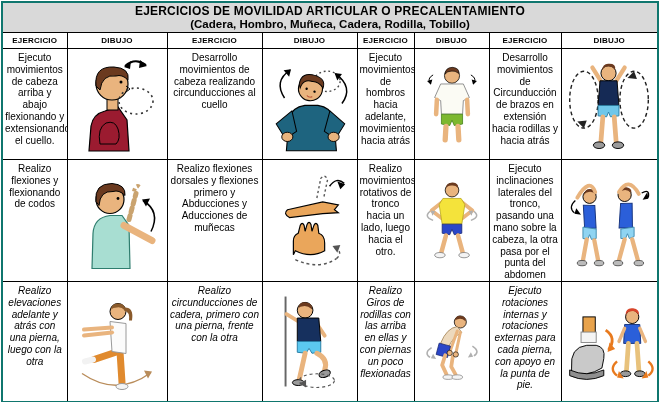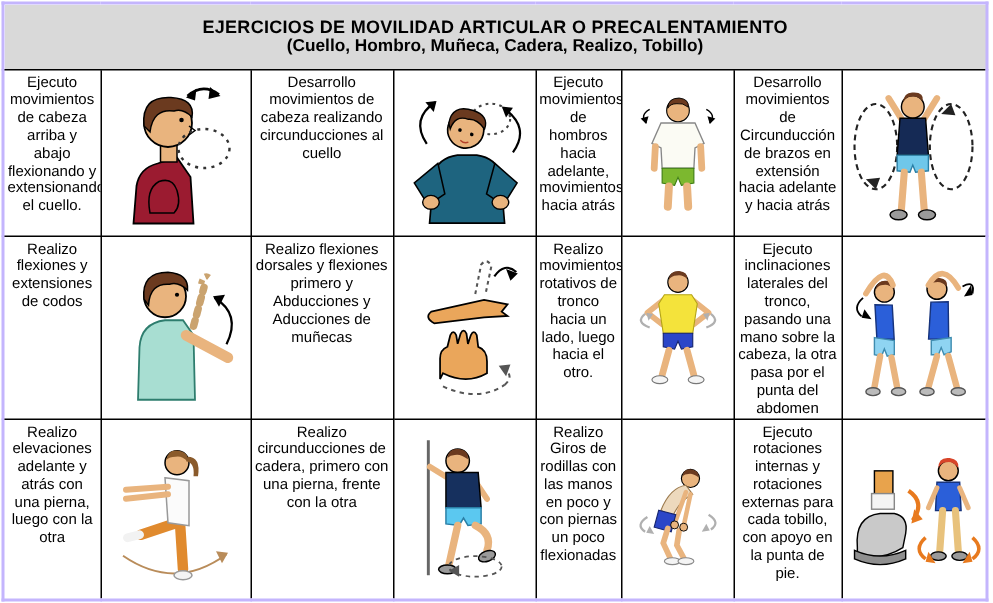--- a/index.html
+++ b/index.html
@@ -3,63 +3,73 @@
 <meta charset="utf-8">
 <style>
   html,body { margin:0; padding:0; }
   body {
     width:662px; height:402px; background:#ffffff;
     font-family:"Liberation Sans", sans-serif; color:#000;
   }
   table.sheet {
     border-collapse:collapse; table-layout:fixed;
     width:624px; height:400px; margin:1px;
-    border:2px solid #c4b5fd;
+    border:2px solid #0f766e;
   }
   td, th { border:1px solid #000; padding:0; overflow:hidden; background:#fff; }
   .title-cell { background:#d9d9d9; text-align:center; padding:1px 0 2px; }
   .title-line1 { font-size:12px; font-weight:bold; letter-spacing:0.2px; }
   .title-line2 { font-size:11.5px; font-weight:bold; }
   th.colhead {
     height:15px; font-size:8px; font-weight:bold; text-align:center;
     vertical-align:middle; letter-spacing:0.2px;
   }
   td.txt {
     vertical-align:top; text-align:center;
     font-size:10px; line-height:1.18; padding:3px 2px 0 2px;
   }
   td.pic { vertical-align:middle; text-align:center; }
   td.pic svg { display:block; margin:0 auto; }
   tr.r1 { height:111px; }
   tr.r2 { height:121px; }
-  tr.r3 { height:121px; }
+  tr.r3 { height:121px;font-style:italic; }
 </style>
 </head>
 <body>
 
 <table class="sheet">
   <colgroup>
     <col style="width:65px">
       <col style="width:100px">
     <col style="width:95px">
       <col style="width:95px">
     <col style="width:57px">
       <col style="width:75px">
     <col style="width:72px">
       <col style="width:97px">
   </colgroup>
 
   <tbody>
       <tr>
     <td class="title-cell" colspan="8">
       <div class="title-line1">EJERCICIOS DE MOVILIDAD ARTICULAR O PRECALENTAMIENTO</div>
-      <div class="title-line2">(Cuello, Hombro, Muñeca, Cadera, Realizo, Tobillo)</div>
-    </td>
-  </tr>
-
+      <div class="title-line2">(Cadera, Hombro, Muñeca, Cadera, Rodilla, Tobillo)</div>
+    </td>
+  </tr>
+
+  <tr>
+    <th class="colhead">EJERCICIO</th>
+    <th class="colhead">DIBUJO</th>
+    <th class="colhead">EJERCICIO</th>
+    <th class="colhead">DIBUJO</th>
+    <th class="colhead">EJERCICIO</th>
+    <th class="colhead">DIBUJO</th>
+    <th class="colhead">EJERCICIO</th>
+    <th class="colhead">DIBUJO</th>
+  </tr>
 
   <tr class="r1">
     <td class="txt">Ejecuto movimientos de cabeza arriba y abajo flexionando y extensionando el cuello.</td>
     <td class="pic">
       <svg width="90" height="100" viewBox="0 0 90 100">
         <path d="M17 97 L19 72 Q21 60 33 57 L46 53 L55 66 L57 97 Z" fill="#9b1b30" stroke="#000" stroke-width="1.2"></path>
         <path d="M28 90 q-3 -16 6 -21 q9 -3 12 6 q3 10 -2 15 z" fill="none" stroke="#000" stroke-width="1"></path>
         <rect x="35" y="42" width="11" height="14" fill="#e9b47e" stroke="#000"></rect>
         <circle cx="40" cy="30" r="16" fill="#e9b47e" stroke="#000" stroke-width="1.2"></circle>
         <path d="M24 32 Q22 12 42 13 Q58 14 56 26 Q50 20 44 22 Q30 20 28 36 Z" fill="#6b3a1f" stroke="#000"></path>
@@ -103,21 +113,21 @@
         <path d="M70 14 q9 5 3 12" fill="none" stroke="#000" stroke-width="1.3"></path>
         <polygon points="73,27 78,22 71,20" fill="#000"></polygon>
         <path d="M30 26 L60 26 L68 44 L60 48 L59 66 L31 66 L30 48 L22 44 Z" fill="#fbfbf4" stroke="#888" stroke-width="1.2"></path>
         <path d="M25 47 L24 66" stroke="#e9b47e" stroke-width="6" stroke-linecap="round"></path>
         <path d="M65 47 L66 66" stroke="#e9b47e" stroke-width="6" stroke-linecap="round"></path>
         <path d="M31 66 h28 v13 l-11 2 -3 -7 -3 7 -11 -2 Z" fill="#7cb82f" stroke="#3e7d12"></path>
         <path d="M37 82 L36 100" stroke="#e9b47e" stroke-width="7" stroke-linecap="round"></path>
         <path d="M53 82 L54 100" stroke="#e9b47e" stroke-width="7" stroke-linecap="round"></path>
       </svg>
     </td>
-    <td class="txt">Desarrollo movimientos de Circunducción de brazos en extensión hacia adelante y hacia atrás</td>
+    <td class="txt">Desarrollo movimientos de Circunducción de brazos en extensión hacia rodillas y hacia atrás</td>
     <td class="pic">
       <svg width="90" height="100" viewBox="0 0 95 105">
         <ellipse cx="21" cy="48" rx="15" ry="30" fill="none" stroke="#222" stroke-width="1.5" stroke-dasharray="4 3"></ellipse>
         <polygon points="21,78 14,71 24,70" fill="#222"></polygon>
         <ellipse cx="74" cy="48" rx="15" ry="30" fill="none" stroke="#222" stroke-width="1.5" stroke-dasharray="4 3"></ellipse>
         <polygon points="74,18 67,25 77,26" fill="#222"></polygon>
         <path d="M40 30 L30 14" stroke="#e9b47e" stroke-width="4.5" stroke-linecap="round"></path>
         <path d="M54 30 L64 14" stroke="#e9b47e" stroke-width="4.5" stroke-linecap="round"></path>
         <circle cx="47" cy="20" r="8" fill="#e9b47e" stroke="#000"></circle>
         <path d="M40 17 Q41 9 48 10 Q55 10 54 16 Q50 12 46 13 Q42 13 40 17 Z" fill="#6b3a1f"></path>
@@ -125,21 +135,21 @@
         <path d="M36 54 h22 v11 l-9 1 -2 -5 -2 5 -9 -1 Z" fill="#6fc7ea" stroke="#2a7fa6"></path>
         <path d="M41 66 L39 92" stroke="#e9b47e" stroke-width="5" stroke-linecap="round"></path>
         <path d="M53 66 L55 92" stroke="#e9b47e" stroke-width="5" stroke-linecap="round"></path>
         <ellipse cx="37" cy="96" rx="6" ry="3.5" fill="#9a9a9a" stroke="#000"></ellipse>
         <ellipse cx="57" cy="96" rx="6" ry="3.5" fill="#9a9a9a" stroke="#000"></ellipse>
       </svg>
     </td>
   </tr>
 
   <tr class="r2">
-    <td class="txt">Realizo flexiones y extensiones de codos</td>
+    <td class="txt">Realizo flexiones y flexionando de codos</td>
     <td class="pic">
       <svg width="90" height="110" viewBox="0 0 90 105">
         <path d="M57 52 L64 26" stroke="#caa36f" stroke-width="5" stroke-dasharray="4 4" stroke-linecap="round" fill="none"></path>
         <path d="M62 24 q2 -9 7 -3" fill="none" stroke="#caa36f" stroke-width="4" stroke-dasharray="3 3"></path>
         <path d="M79 64 Q89 44 71 33" fill="none" stroke="#000" stroke-width="1.5"></path>
         <polygon points="70,32 78,31 74,39" fill="#000"></polygon>
         <path d="M20 101 L21 66 Q22 50 38 48 L50 48 L57 58 L58 101 Z" fill="#a8ded2" stroke="#2e7d6e" stroke-width="1.2"></path>
         <circle cx="38" cy="32" r="14" fill="#e9b47e" stroke="#000" stroke-width="1.2"></circle>
         <path d="M24 34 Q22 16 40 16 Q54 17 53 28 Q47 22 41 24 Q28 23 27 38 Z" fill="#6b3a1f" stroke="#000"></path>
         <circle cx="46" cy="31" r="1.4" fill="#000"></circle>
@@ -236,42 +246,42 @@
         <path d="M32 28 L54 28 L56 52 L32 52 Z" fill="#16305e" stroke="#000"></path>
         <path d="M32 52 h24 v11 l-9 1 -3 -5 -3 5 -9 -1 Z" fill="#5bc8f0" stroke="#2a7fa6"></path>
         <path d="M40 64 L34 91" stroke="#e9b47e" stroke-width="5" stroke-linecap="round"></path>
         <ellipse cx="33" cy="94" rx="6" ry="3" fill="#9a9a9a" stroke="#000"></ellipse>
         <path d="M52 64 Q64 70 60 81" stroke="#e9b47e" stroke-width="5" stroke-linecap="round" fill="none"></path>
         <ellipse cx="60" cy="85" rx="6" ry="3.5" fill="#9a9a9a" stroke="#000" transform="rotate(-20 60 85)"></ellipse>
         <ellipse cx="52" cy="92" rx="18" ry="7" fill="none" stroke="#555" stroke-width="1.2" stroke-dasharray="3 3"></ellipse>
         <polygon points="34,95 41,99 41,91" fill="#555"></polygon>
       </svg>
     </td>
-    <td class="txt">Realizo Giros de rodillas con las manos en poco y con piernas un poco flexionadas</td>
+    <td class="txt">Realizo Giros de rodillas con las arriba en ellas y con piernas un poco flexionadas</td>
     <td class="pic">
       <svg width="68" height="110" viewBox="0 0 90 105">
         <path d="M18 60 q-11 7 -2 13" fill="none" stroke="#b0b0b0" stroke-width="2"></path>
         <polygon points="17,74 24,75 20,68" fill="#b0b0b0"></polygon>
         <path d="M72 58 q11 7 2 13" fill="none" stroke="#b0b0b0" stroke-width="2"></path>
         <polygon points="73,72 66,73 70,66" fill="#b0b0b0"></polygon>
         <circle cx="56" cy="26" r="8" fill="#e9b47e" stroke="#000"></circle>
         <path d="M49 24 q1 -7 8 -6 q7 1 6 7 q-5 -4 -9 -3 q-3 0 -5 2 Z" fill="#6b3a1f"></path>
         <path d="M30 54 Q38 34 52 32 L58 40 Q46 46 40 60 Z" fill="#edd9bd" stroke="#9c7b4f"></path>
         <path d="M52 38 L42 66" stroke="#e9b47e" stroke-width="4" stroke-linecap="round"></path>
         <path d="M56 40 L50 68" stroke="#e9b47e" stroke-width="4" stroke-linecap="round"></path>
         <path d="M28 54 l15 4 -4 15 -15 -4 Z" fill="#2b46c8" stroke="#15246e"></path>
         <path d="M36 70 L32 83 L38 96" stroke="#e9b47e" stroke-width="5" stroke-linecap="round" fill="none"></path>
         <path d="M46 72 L44 85 L50 96" stroke="#e9b47e" stroke-width="5" stroke-linecap="round" fill="none"></path>
         <circle cx="42" cy="67" r="3.5" fill="#e9b47e" stroke="#000" stroke-width="0.8"></circle>
         <circle cx="50" cy="69" r="3.5" fill="#e9b47e" stroke="#000" stroke-width="0.8"></circle>
         <ellipse cx="40" cy="99" rx="7" ry="3" fill="#f4f4f4" stroke="#888"></ellipse>
         <ellipse cx="52" cy="99" rx="7" ry="3" fill="#f4f4f4" stroke="#888"></ellipse>
       </svg>
     </td>
-    <td class="txt">Ejecuto rotaciones internas y rotaciones externas para cada tobillo, con apoyo en la punta de pie.</td>
+    <td class="txt">Ejecuto rotaciones internas y rotaciones externas para cada pierna, con apoyo en la punta de pie.</td>
     <td class="pic">
       <svg width="90" height="110" viewBox="0 0 95 105">
         <rect x="20" y="26" width="13" height="18" fill="#e8a34c" stroke="#000"></rect>
         <rect x="18" y="42" width="16" height="11" fill="#f4f4f4" stroke="#888"></rect>
         <path d="M8 80 Q6 58 24 56 L34 56 Q44 58 42 70 L40 80 Q24 90 8 84 Z" fill="#c9c9c9" stroke="#000"></path>
         <path d="M6 82 q18 8 36 0 l0 6 q-18 8 -36 0 Z" fill="#8f8f8f" stroke="#000"></path>
         <path d="M44 40 Q56 48 47 61" fill="none" stroke="#e87a1e" stroke-width="3"></path>
         <polygon points="46,63 54,60 48,53" fill="#e87a1e"></polygon>
         <circle cx="72" cy="26" r="7" fill="#e9b47e" stroke="#000"></circle>
         <path d="M65 24 q0 -8 8 -7 q7 1 6 7 q-4 -5 -8 -4 q-4 0 -6 4 Z" fill="#d8452a"></path>

